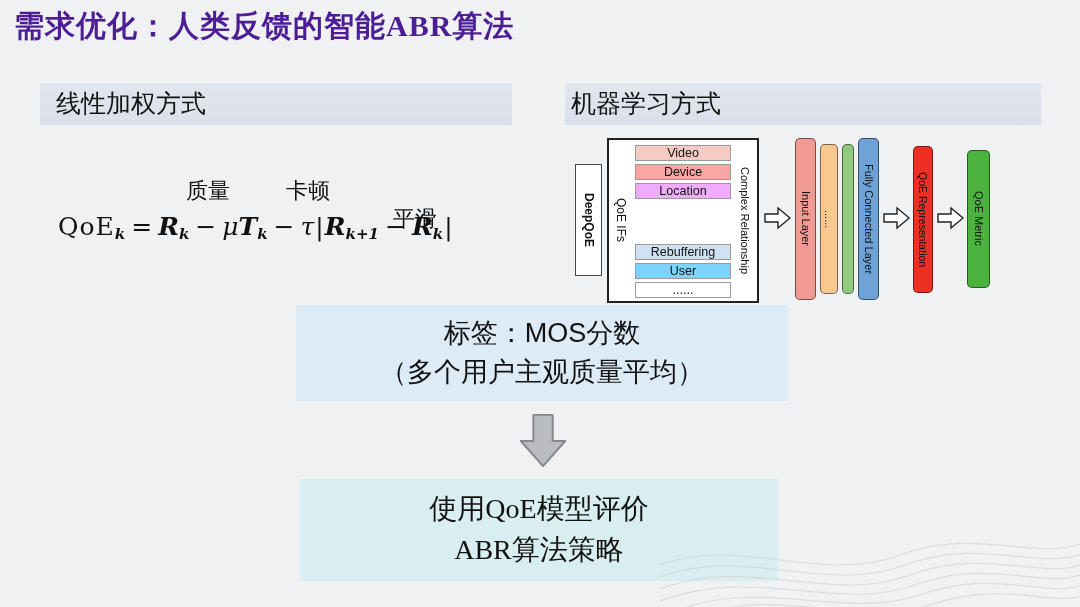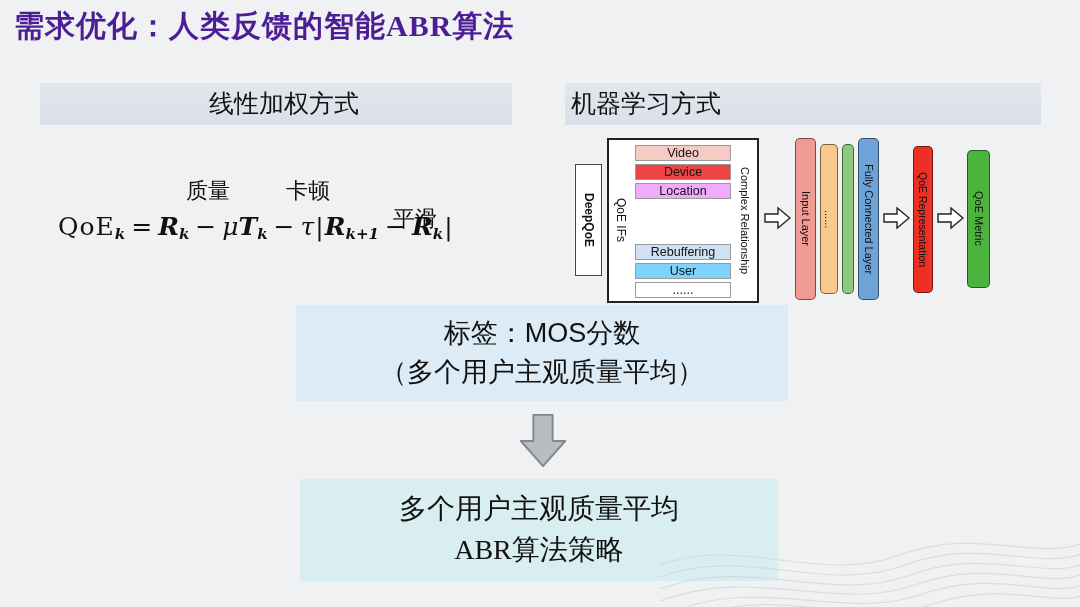--- a/index.html
+++ b/index.html
@@ -18,21 +18,21 @@
     letter-spacing:1px;
   }
   
   .hdr {
     position:absolute; height:42px;
     background:linear-gradient(180deg,#e2e7ee,#dae0e9);
     font-family:"Liberation Serif", serif;
     font-size:25px; line-height:42px; padding-left:16px;
     box-sizing:border-box; color:#121212;
   }
-  .hdr-left  { left:40px;  top:83px; width:472px;text-align:center; }
+  .hdr-left  { left:40px;  top:83px; width:472px; }
   .hdr-right { left:565px; top:83px; width:476px;padding-left:6px; }
 
   
   .formula-wrap { position:absolute; left:58px; top:176px; width:490px; }
   .ann { position:relative; height:30px; font-family:"Liberation Serif", serif; font-size:22px; }
   .ann span { position:absolute; top:0; white-space:nowrap; }
   .ann-quality { left:128px; }
   .ann-stall   { left:228px; }
   .ann-smooth  { left:335px;margin-top:28px; }
   .formula-line {
@@ -69,21 +69,21 @@
   }
   .input-stack {
     position:absolute; left:26px; top:5px; width:96px;
     display:flex; flex-direction:column; gap:3px;
   }
   .in-box {
     height:16px; border:1px solid #9a9a9a; box-sizing:border-box;
     display:flex; align-items:center; justify-content:center; font-size:12.5px;
   }
   .in-video       { background:#f6cbc4; }
-  .in-device      { background:#ef4444; }
+  .in-device      { background:#fca5a5; }
   .in-location    { background:#f0abfc; }
   .in-rebuffering { background:#cfe2f3;margin-top:42px; }
   .in-user        { background:#7dd3fc; }
   .in-dots        { background:#ffffff; }
 
   .bar {
     position:absolute; border:1px solid rgba(0,0,0,.5); border-radius:5px;
     display:flex; align-items:center; justify-content:center;
     box-sizing:border-box; font-size:11px; color:#111;
   }
@@ -193,21 +193,21 @@
   <div class="mos-box">
     <div>标签：MOS分数</div>
     <div>（多个用户主观质量平均）</div>
   </div>
 
   <svg class="down-arrow" viewBox="0 0 60 56">
     <polygon points="20,1 40,1 40,28 53,28 30,54 7,28 20,28" fill="#b9bdc1" stroke="#84888c" stroke-width="2" stroke-linejoin="round"></polygon>
   </svg>
 
   <div class="bottom-box">
-    <div>多个用户主观质量平均</div>
+    <div>使用QoE模型评价</div>
     <div>ABR算法策略</div>
   </div>
 
   <svg class="waves" viewBox="0 0 430 170">
     <g fill="none" stroke="#d4d5da" stroke-width="1.2">
       <path d="M0,120 C 80,90 160,140 240,110 C 320,80 380,120 430,95"></path>
       <path d="M0,132 C 85,100 165,150 245,120 C 325,90 385,130 430,105"></path>
       <path d="M0,144 C 90,110 170,160 250,130 C 330,100 390,140 430,115"></path>
       <path d="M0,156 C 95,120 175,168 255,140 C 335,110 395,150 430,125"></path>
       <path d="M10,168 C 100,130 180,176 260,150 C 340,120 400,160 430,135"></path>

